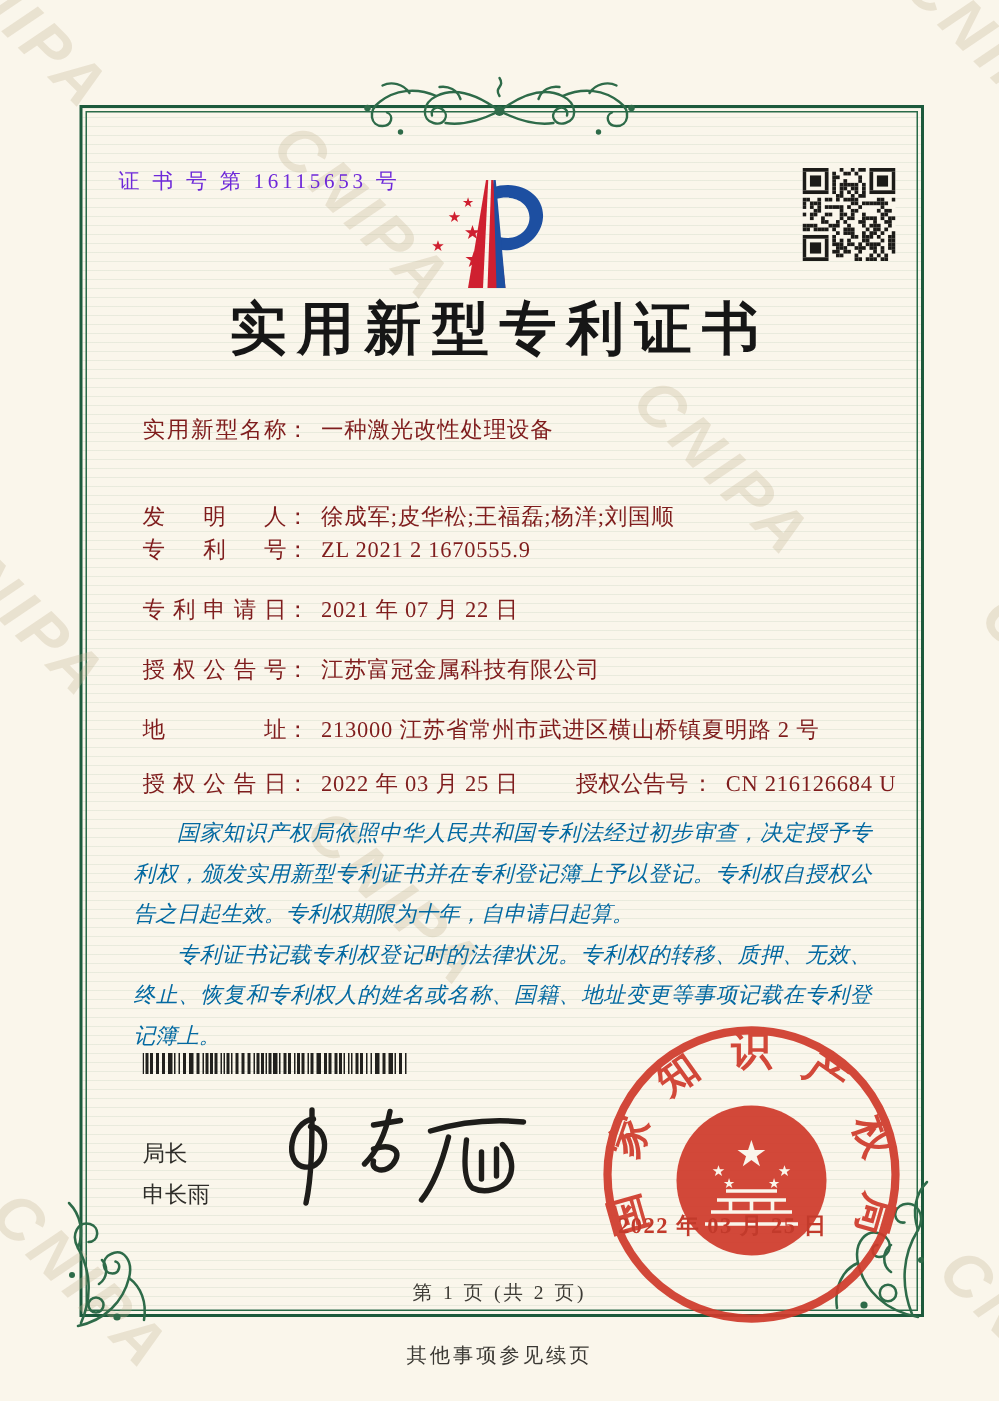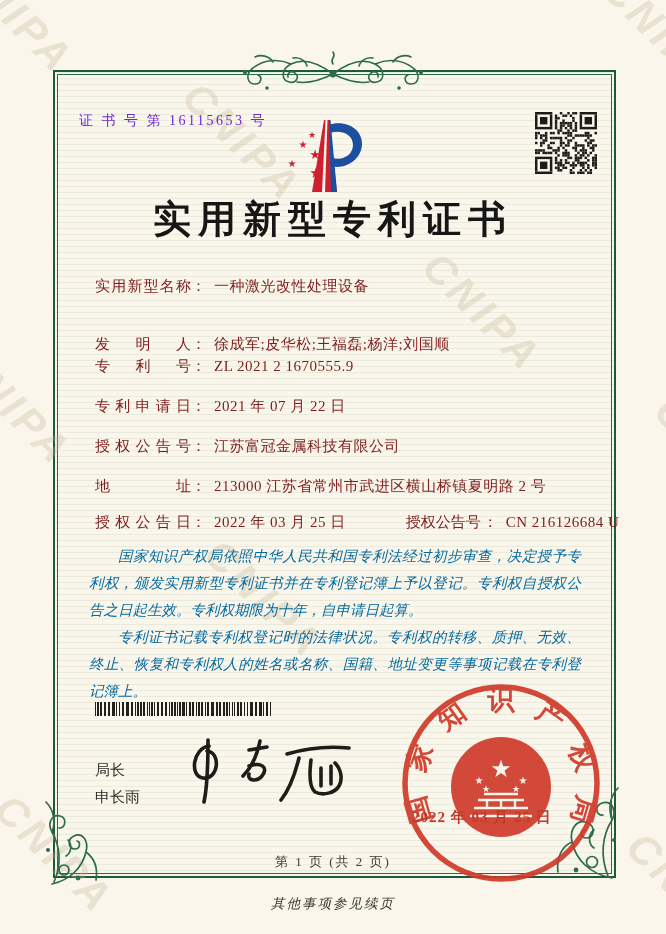--- a/index.html
+++ b/index.html
@@ -59,21 +59,21 @@
     letter-spacing:7px;font-family:"Liberation Serif","DejaVu Serif",serif;border-radius:25px;
   }
 
   
   .row{position:absolute;left:95px;width:490px;font-size:15px;color:#7f1d1d;white-space:nowrap;}
   .row .lab{display:inline-block;width:96px;text-align:justify;text-align-last:justify;vertical-align:bottom;}
   .row .colon{display:inline-block;margin-right:8px;}
   .row .val{letter-spacing:0.5px;}
   .r0{top:277px;} .r1{top:335px;} .r2{top:357px;} .r3{top:397px;}
   .r4{top:437px;} .r5{top:477px;} .r6{top:513px;}
-  .pair2{margin-left:60px;}
+  .pair2{margin-left:38px;}
   .pair2 .lab2{display:inline-block;margin-right:2px;}
 
   
   .body-text{
     position:absolute;left:89px;top:543px;width:492px;
     font-size:14.5px;line-height:27px;color:#0369a1;
     font-style:italic;text-align:justify;
   }
   .body-text p{margin:0;text-indent:2em;}
 
@@ -92,21 +92,21 @@
     font-weight:bold;
   }
 
   
   .page-info{
     position:absolute;left:0;top:853px;width:666px;text-align:center;
     font-size:13px;color:#3d3b35;letter-spacing:2px;
   }
   .cont-note{
     position:absolute;left:0;top:895px;width:666px;text-align:center;
-    font-size:13.5px;color:#3a3833;letter-spacing:2px;font-style:italic;z-index:3;
+    font-size:13.5px;color:#3a3833;letter-spacing:2px;z-index:3;
   }
 
   
   .orn-top{position:absolute;left:237px;top:44px;width:192px;height:58px;z-index:3;}
   .orn-bl{position:absolute;left:42px;top:792px;width:62px;height:100px;z-index:3;}
   .orn-br{position:absolute;left:548px;top:782px;width:72px;height:104px;z-index:3;}
 </style>
 </head>
 <body>
 

